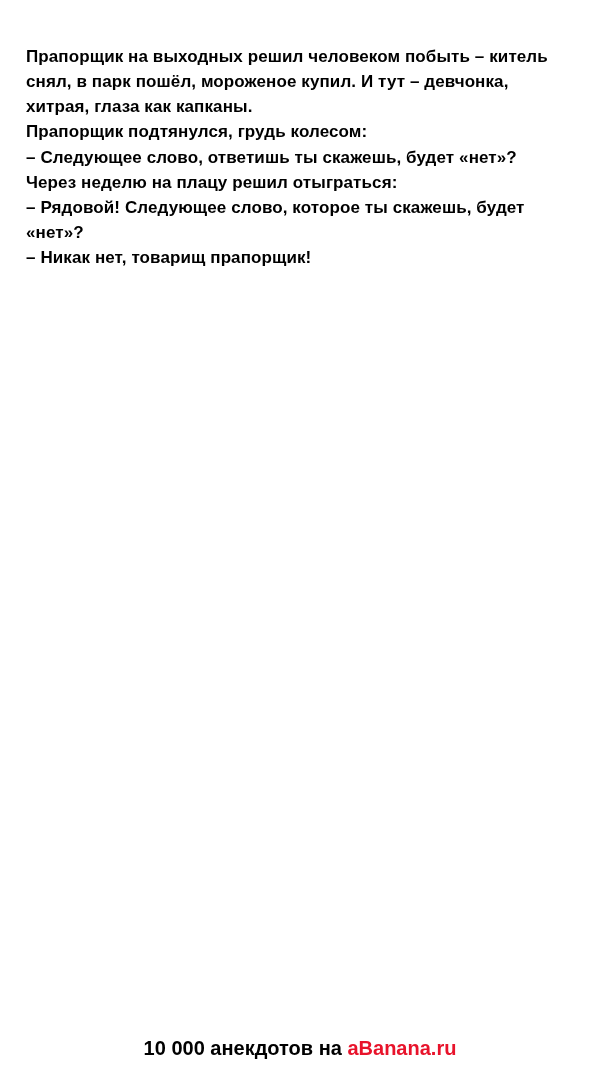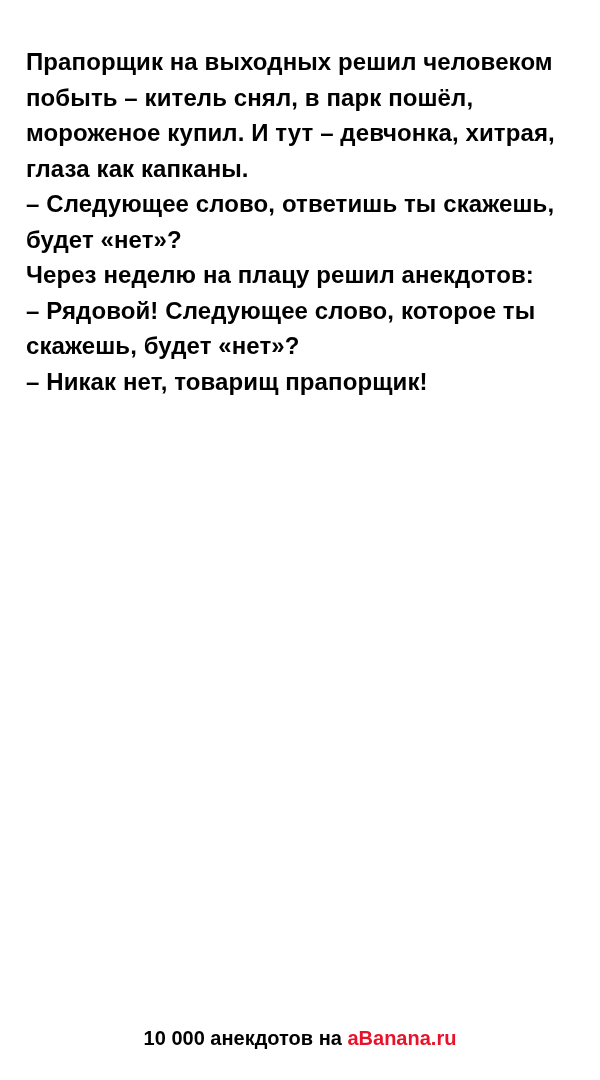--- a/index.html
+++ b/index.html
@@ -16,56 +16,57 @@
   }
   .page {
     width: 600px;
     min-height: 1080px;
     box-sizing: border-box;
     padding: 44px 26px 0 26px;
     display: flex;
     flex-direction: column;
   }
   .joke {
-    font-size: 24px;
+    font-size: 17px;
     font-weight: bold;
     line-height: 1.48;
     letter-spacing: 0.1px;
     color: #000000;
   }
   .joke p {
     margin: 0;
   }
   .spacer {
     flex: 1 1 auto;
     min-height: 20px;
   }
   .footer {
     text-align: center;
     font-size: 20px;
     font-weight: bold;
-    padding-bottom: 30px;
+    padding-bottom: 20px;
     white-space: nowrap;
   }
   .footer .label {
     color: #000000;
   }
   .footer .brand {
     color: #e8132b;
   }
 </style>
 </head>
 <body>
 
 <div class="page">
 
   <div class="joke">
     <p>Прапорщик на выходных решил человеком побыть – китель снял, в парк пошёл, мороженое купил. И тут – девчонка, хитрая, глаза как капканы.</p>
+    <p>Прапорщик подтянулся, грудь колесом:</p>
     <p>– Следующее слово, ответишь ты скажешь, будет «нет»?</p>
-    <p>Через неделю на плацу решил анекдотов:</p>
+    <p>Через неделю на плацу решил отыграться:</p>
     <p>– Рядовой! Следующее слово, которое ты скажешь, будет «нет»?</p>
     <p>– Никак нет, товарищ прапорщик!</p>
   </div>
 
   <div class="spacer"></div>
 
   <div class="footer">
     <span class="label">10 000 анекдотов на </span><span class="brand">aBanana.ru</span>
   </div>
 

